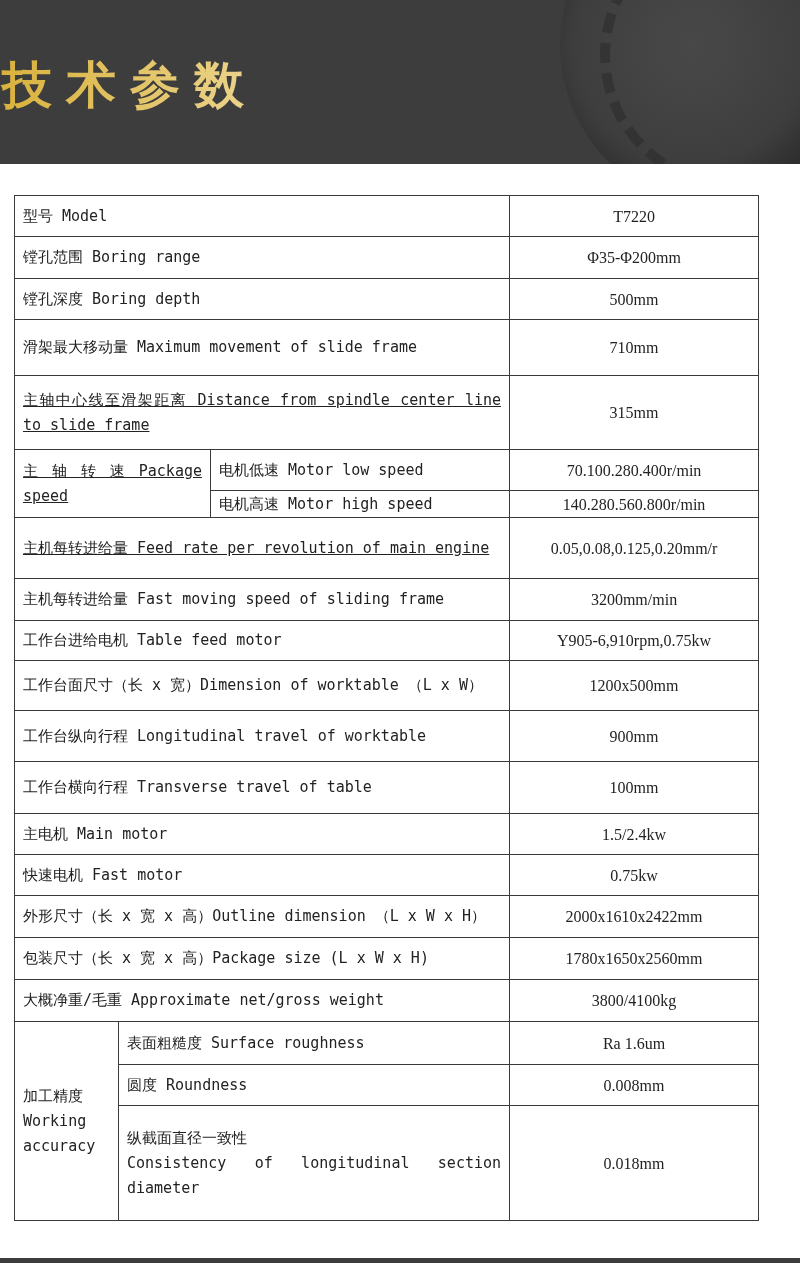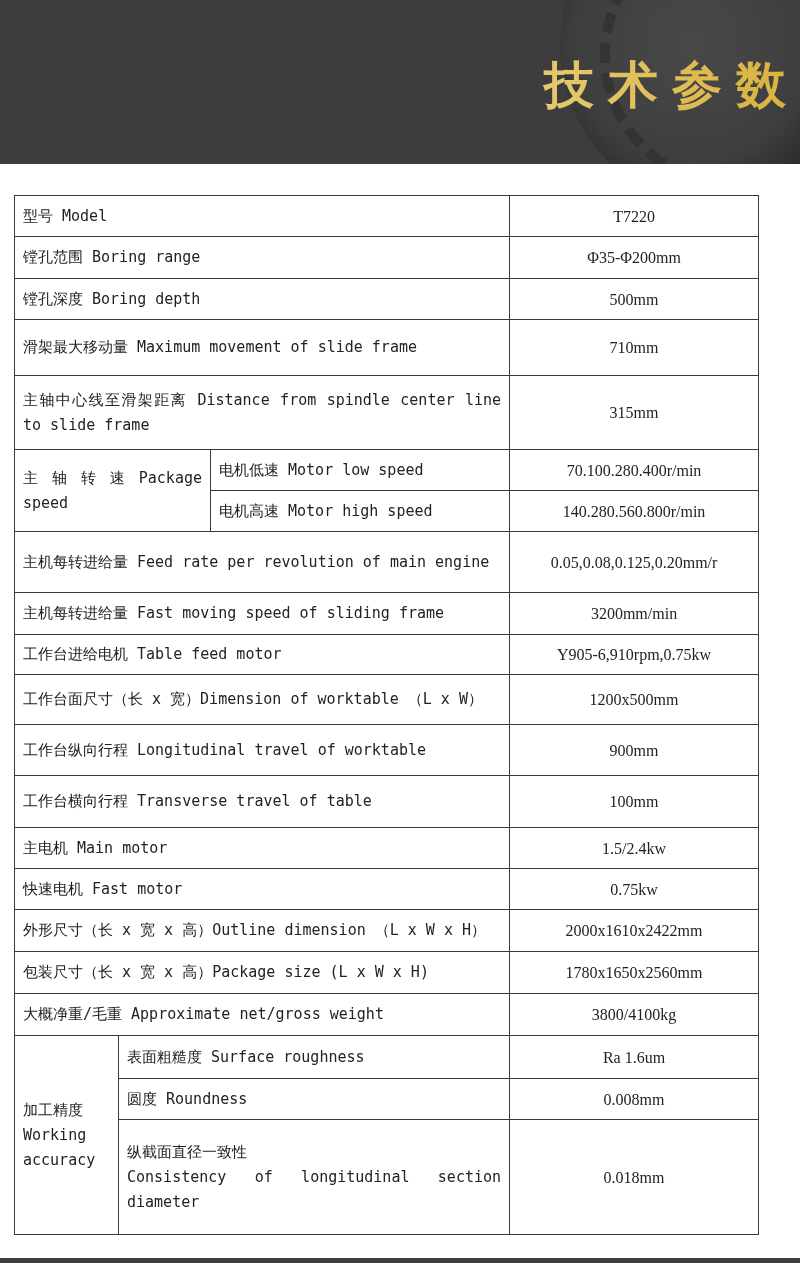--- a/index.html
+++ b/index.html
@@ -17,41 +17,41 @@
     background: radial-gradient(circle at 40% 50%, #4a4a4a 0%, #3f3f3f 45%, #2e2e2e 60%, #3b3b3b 75%, #3d3d3d 100%);
     opacity: 0.9;
   }
   .banner .gear::after {
     content: ""; position: absolute; left: 40px; top: 40px; width: 250px; height: 250px;
     border-radius: 50%;
     border: 10px dashed #2a2a2a;
     opacity: 0.55;
   }
   .banner .title {
-    position: absolute; left: 0; right: 0; top: 52px; text-align: right;
+    position: absolute; left: 0; right: 0; top: 52px; text-align: left;
     font-family: "DejaVu Sans", sans-serif; font-weight: bold; font-size: 50px;
-    letter-spacing: 14px; padding-left: 14px;
+    letter-spacing: 14px; padding-left: 2px;
     background: linear-gradient(90deg, #d9b23c 0%, #f0dca0 40%, #e9cf7d 60%, #d9b23c 100%);
     -webkit-background-clip: text; background-clip: text; color: transparent;
     text-shadow: none;
   }
 
   table.spec {
     position: absolute; left: 14px; top: 195px; width: 744px;
     border-collapse: collapse; table-layout: fixed;
     font-size: 15px; line-height: 25px;
   }
   table.spec td {
     border: 1.5px solid #3a3a3a;
     padding: 0 8px;
     vertical-align: middle;
   }
   table.spec td.val { text-align: center; font-family: "Liberation Serif", serif; font-size: 16px; }
   table.spec td.lab { text-align: left; }
-  table.spec td.just { text-align: justify; text-align-last: left; }
+  table.spec td.just { text-align: justify; text-align-last: left; text-decoration: underline; }
 
   .bottom-band {
     position: absolute; left: 0; top: 1258px; width: 800px; height: 5px; background: #3d3d3d;
   }
 </style>
 </head>
 <body>
 
 <div class="banner">
   <div class="gear"></div>
@@ -85,21 +85,21 @@
     <tr style="height:74px">
       <td class="lab just" colspan="3">主轴中心线至滑架距离 Distance from spindle center line to slide frame</td>
       <td class="val">315mm</td>
     </tr>
 
     <tr style="height:41px">
       <td class="lab just" colspan="2" rowspan="2">主 轴 转 速 Package speed</td>
       <td class="lab">电机低速 Motor low speed</td>
       <td class="val">70.100.280.400r/min</td>
     </tr>
-    <tr style="height:41px">
+    <tr style="height:27px">
       <td class="lab">电机高速 Motor high speed</td>
       <td class="val">140.280.560.800r/min</td>
     </tr>
 
     <tr style="height:61px">
       <td class="lab just" colspan="3">主机每转进给量 Feed rate per revolution of main engine</td>
       <td class="val" style="padding:0 2px">0.05,0.08,0.125,0.20mm/r</td>
     </tr>
     <tr style="height:42px">
       <td class="lab" colspan="3">主机每转进给量 Fast moving speed of sliding frame</td>

